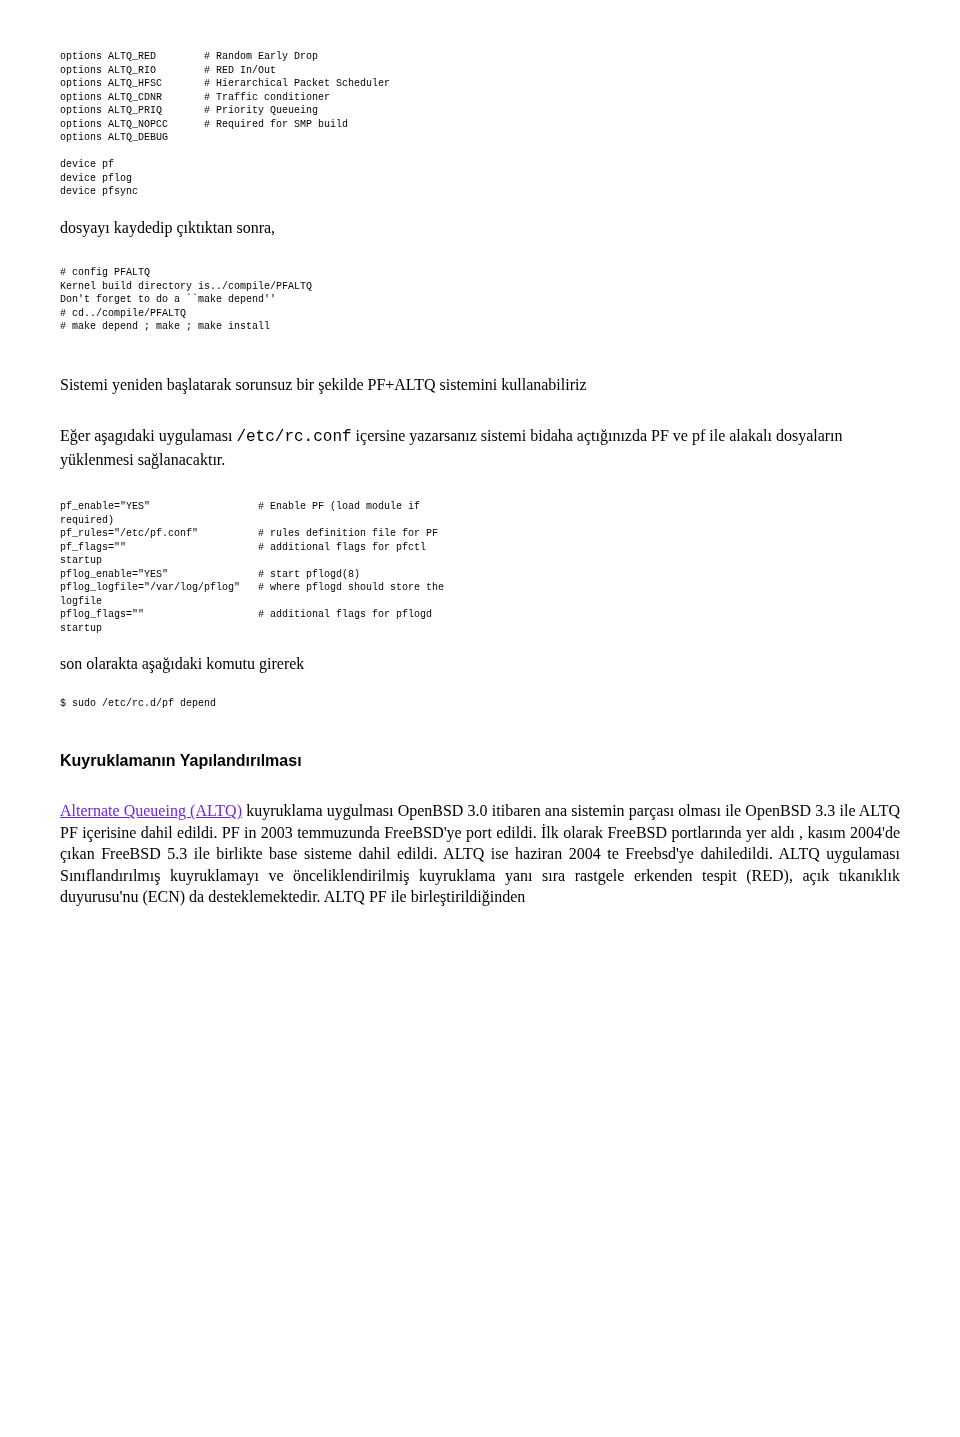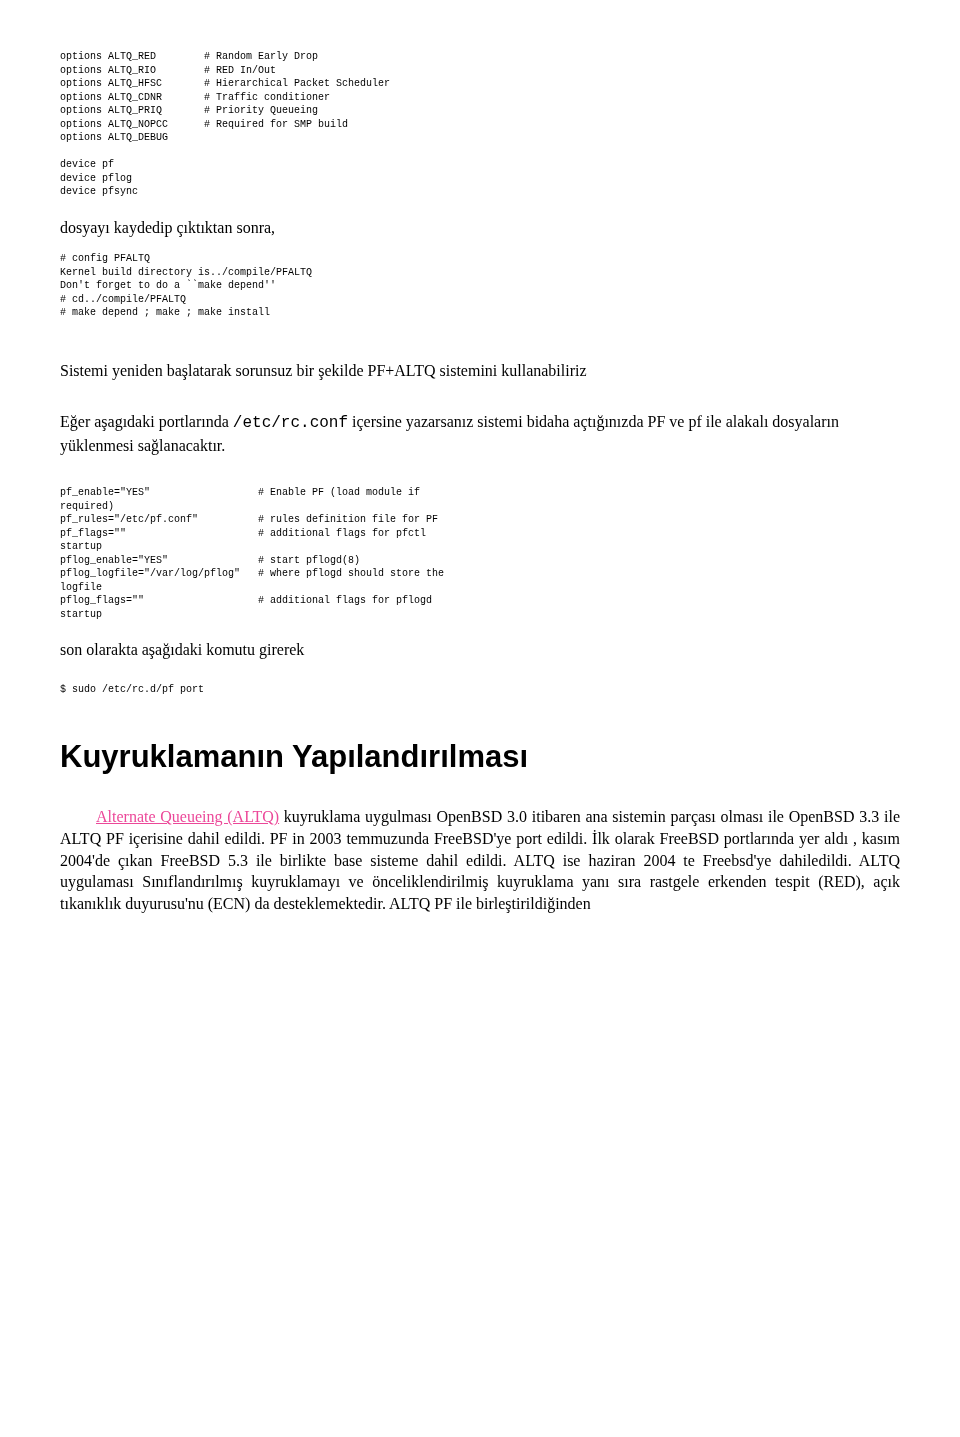--- a/index.html
+++ b/index.html
@@ -32,69 +32,68 @@
     margin-top: 30px;
     margin-bottom: 30px;
   }
   .mono-inline {
     font-family: "Courier New", Courier, monospace;
     text-align: right;
   }
   h2 {
     font-family: Arial, Helvetica, sans-serif;
     font-weight: bold;
-    font-size: 31px;
+    font-size: 16px;
     margin-top: 40px;
     margin-bottom: 28px;
   }
   a, .link {
-    color: #ec4899;
+    color: #6d28d9;
     text-decoration: underline;
-    margin-left: 36px;
   }
   .justify { text-align: justify; }
   .gap-big { margin-top: 40px; }
 </style>
 </head>
 <body>
 
 <pre class="block">options ALTQ_RED        # Random Early Drop
 options ALTQ_RIO        # RED In/Out
 options ALTQ_HFSC       # Hierarchical Packet Scheduler
 options ALTQ_CDNR       # Traffic conditioner
 options ALTQ_PRIQ       # Priority Queueing
 options ALTQ_NOPCC      # Required for SMP build
 options ALTQ_DEBUG
 
 device pf
 device pflog
 device pfsync</pre>
 
-<p class="para" style="margin-top:18px;margin-bottom:14px;">dosyayı kaydedip çıktıktan sonra,</p>
+<p class="para" style="margin-top:18px;margin-bottom:28px;">dosyayı kaydedip çıktıktan sonra,</p>
 
 <pre class="block"># config PFALTQ
 Kernel build directory is../compile/PFALTQ
 Don't forget to do a ``make depend''
 # cd../compile/PFALTQ
 # make depend ; make ; make install</pre>
 
 <p class="para para-top gap-big">Sistemi yeniden başlatarak sorunsuz bir şekilde PF+ALTQ sistemini kullanabiliriz</p>
 
-<p class="para para-rc"><span>Eğer aşagıdaki portlarında </span><span class="mono-inline">/etc/rc.conf</span><span>  içersine yazarsanız sistemi bidaha açtığınızda PF  ve pf ile alakalı dosyaların yüklenmesi sağlanacaktır.</span></p>
+<p class="para para-rc"><span>Eğer aşagıdaki uygulaması </span><span class="mono-inline">/etc/rc.conf</span><span>  içersine yazarsanız sistemi bidaha açtığınızda PF  ve pf ile alakalı dosyaların yüklenmesi sağlanacaktır.</span></p>
 
 <pre class="block">pf_enable="YES"                  # Enable PF (load module if
 required)
 pf_rules="/etc/pf.conf"          # rules definition file for PF
 pf_flags=""                      # additional flags for pfctl
 startup
 pflog_enable="YES"               # start pflogd(8)
 pflog_logfile="/var/log/pflog"   # where pflogd should store the
 logfile
 pflog_flags=""                   # additional flags for pflogd
 startup</pre>
 
 <p class="para" style="margin-top:8px;margin-bottom:22px;">son olarakta aşağıdaki komutu girerek</p>
 
-<pre class="block">$ sudo /etc/rc.d/pf port</pre>
+<pre class="block">$ sudo /etc/rc.d/pf depend</pre>
 
 <h2>Kuyruklamanın Yapılandırılması</h2>
 
 <p class="para justify"><a href="#" class="link">Alternate Queueing (ALTQ)</a><span>  kuyruklama uygulması OpenBSD 3.0 itibaren ana sistemin parçası olması ile OpenBSD 3.3 ile ALTQ PF içerisine dahil edildi. PF in  2003 temmuzunda FreeBSD'ye port edildi. İlk  olarak FreeBSD portlarında yer aldı , kasım 2004'de çıkan FreeBSD 5.3 ile birlikte base sisteme dahil edildi.  ALTQ ise haziran 2004 te Freebsd'ye dahiledildi. ALTQ uygulaması Sınıflandırılmış kuyruklamayı ve önceliklendirilmiş kuyruklama yanı sıra rastgele erkenden tespit (RED), açık tıkanıklık duyurusu'nu (ECN) da desteklemektedir. ALTQ PF ile birleştirildiğinden</span></p>
 
 </body></html>

